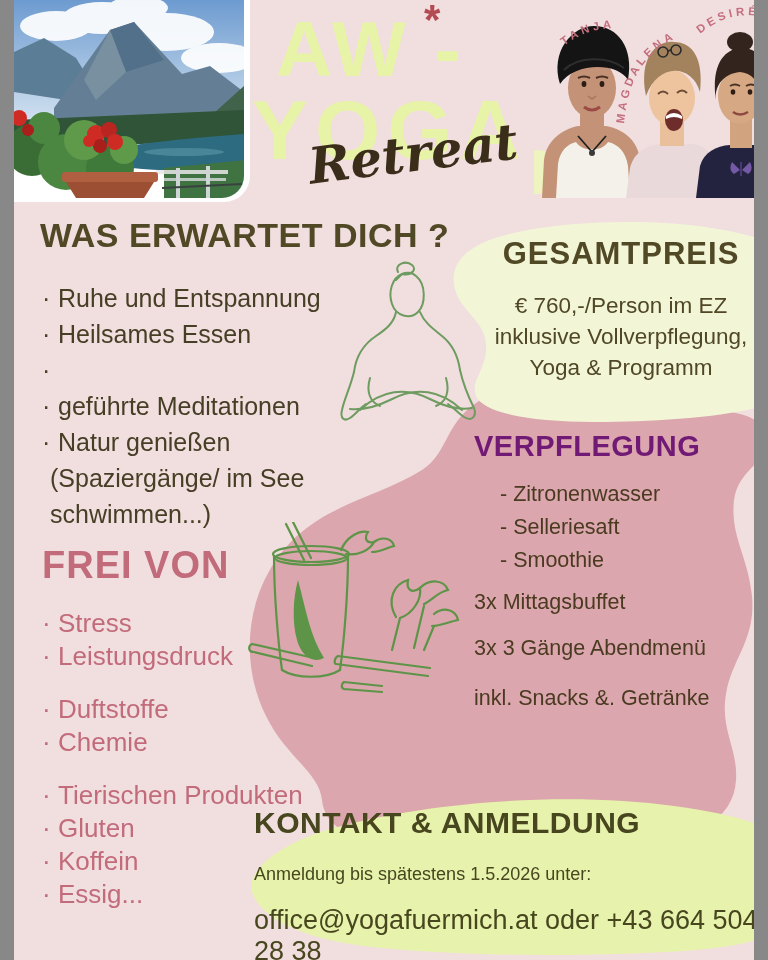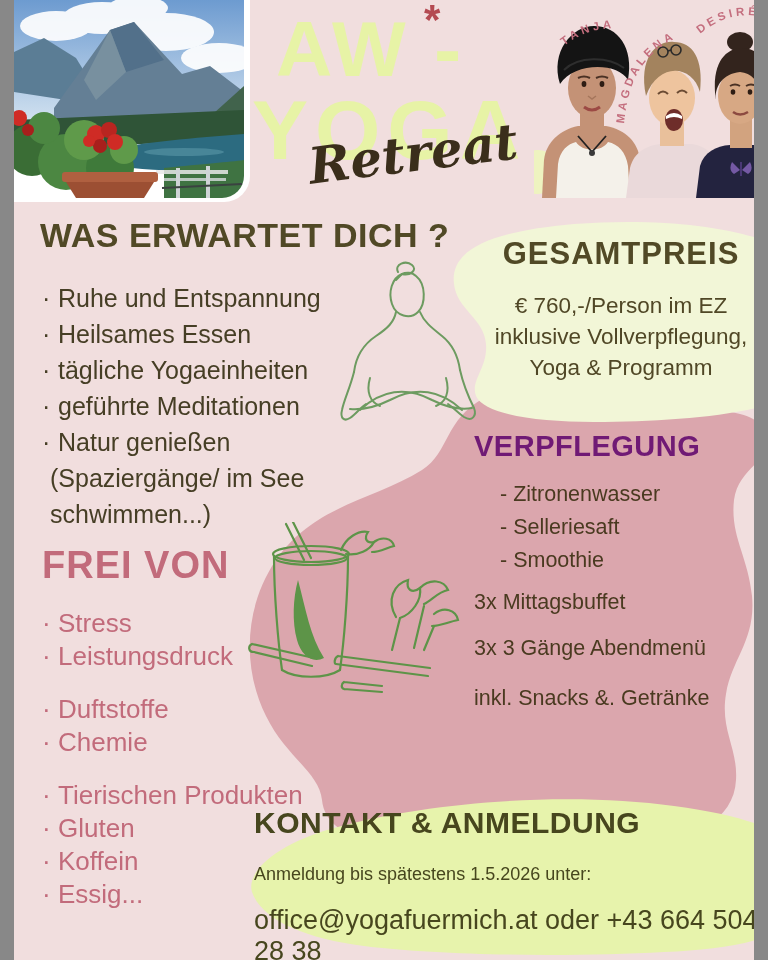--- a/index.html
+++ b/index.html
@@ -205,21 +205,20 @@
     <div class="li">
         <span class="b">·</span>
         <span>Ruhe und Entspannung</span>
       </div>
     <div class="li">
         <span class="b">·</span>
         <span>Heilsames Essen</span>
       </div>
     <div class="li">
         <span class="b">·</span>
-        <span>tägliche Yogaeinheiten</span>
       </div>
     <div class="li">
         <span class="b">·</span>
         <span>geführte Meditationen</span>
       </div>
     <div class="li">
         <span class="b">·</span>
         <span>Natur genießen</span>
       </div>
     <div class="li cont">

